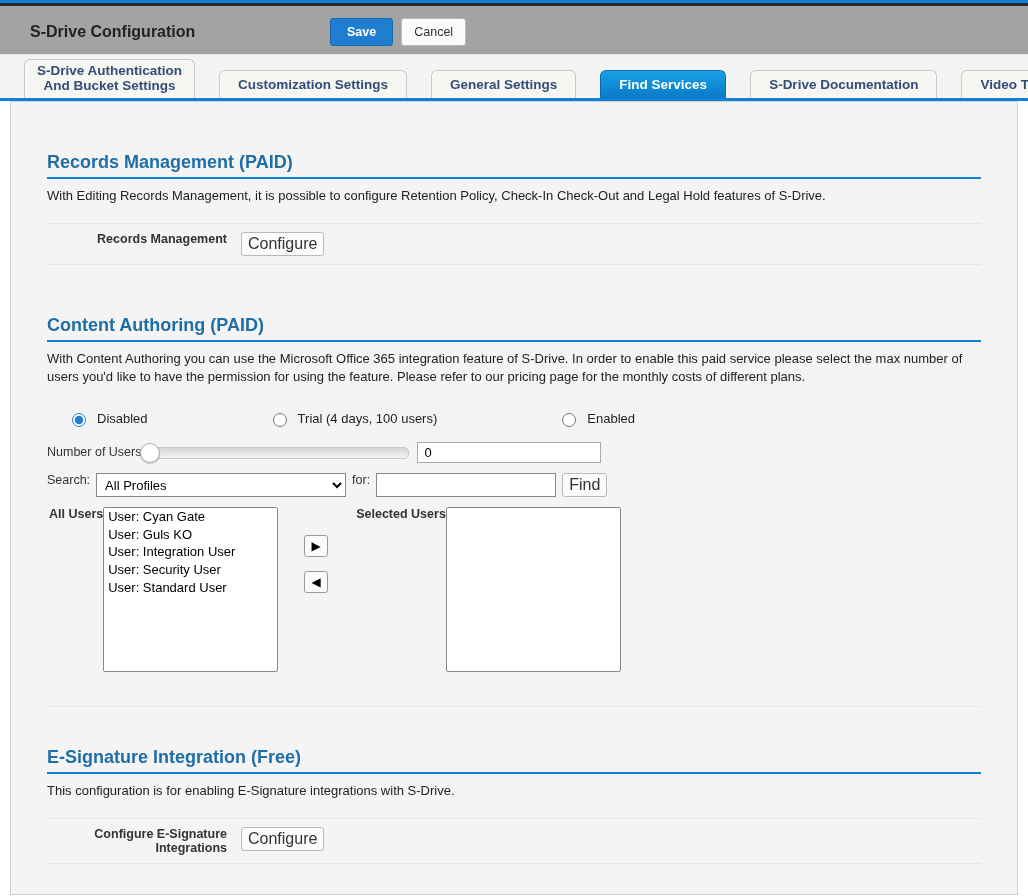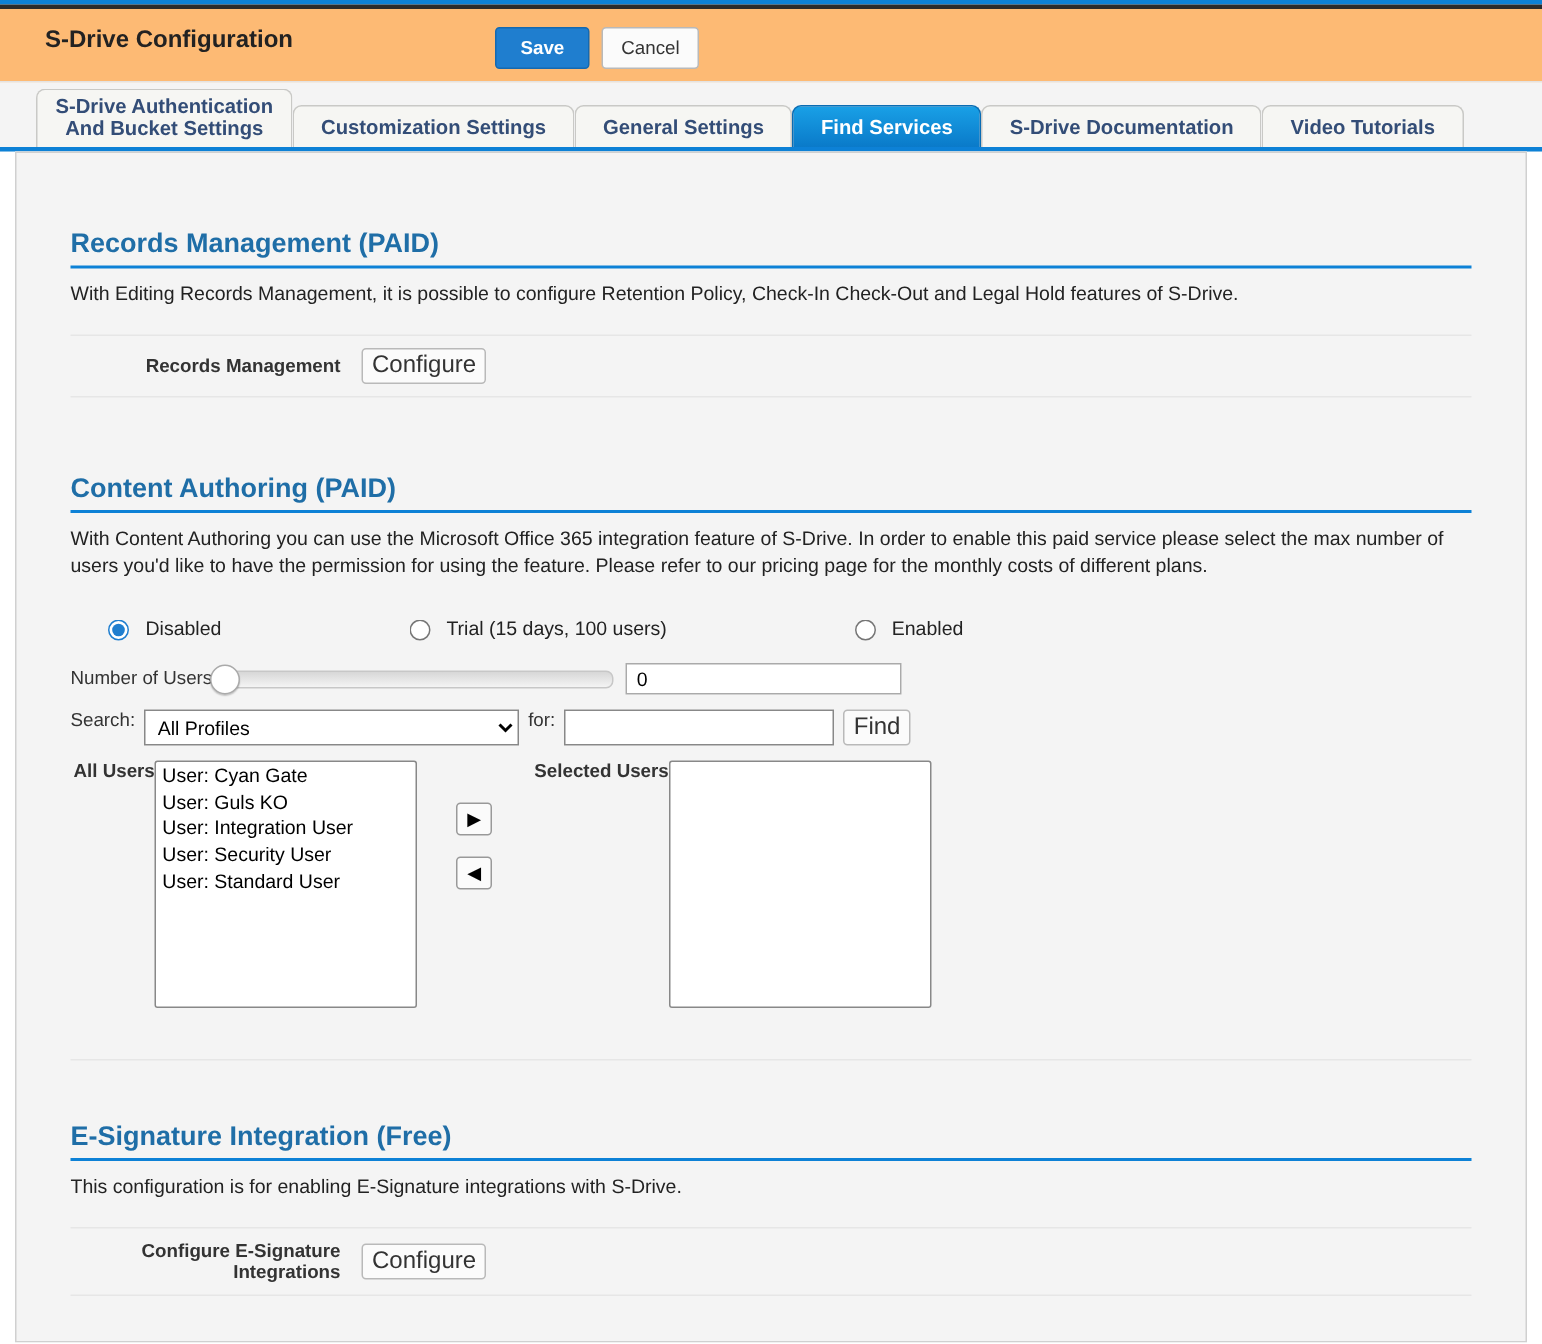--- a/index.html
+++ b/index.html
@@ -13,22 +13,23 @@
   .top-blue {
     height: 3px;
     background: #0d81d6;
   }
   .top-black {
     height: 3px;
     background: #2b2b2b;
   }
   .header {
     display: flex;
+    align-items: center;
     padding: 12px 10px 8px 30px;
-    background: #fdba74;
+    background: #a3a3a3;
     border-bottom: 1px solid #e3e3e3;
   }
   .header h1 {
     margin: 0;
     font-size: 16px;
     font-weight: bold;
     color: #222;
     flex: 0 0 auto;
     width: 300px;
   }
@@ -54,21 +55,21 @@
   }
   .btn.small {
     font-size: 16px;
     padding: 2px 6px;
   }
 
   
   .tabstrip {
     display: flex;
     align-items: flex-end;
-    gap: 0;
+    gap: 24px;
     padding: 4px 24px 0 24px;
     background: #f4f4f4;
     border-bottom: 3px solid #0d81d6;
   }
   .tab {
     background: #f6f6f3;
     border: 1px solid #c9c9c6;
     border-bottom: none;
     border-top-left-radius: 6px;
     border-top-right-radius: 6px;
@@ -108,21 +109,21 @@
   }
   .section-desc {
     font-size: 13px;
     color: #222;
     line-height: 1.4;
     margin: 6px 0 18px 0;
   }
 
   .field-row {
     display: flex;
-    align-items: center;
+    align-items: flex-start;
     gap: 14px;
     padding: 8px 0;
     border-top: 1px solid #e6e6e6;
     border-bottom: 1px solid #e6e6e6;
   }
   .field-row .label {
     width: 180px;
     text-align: right;
     font-size: 12.5px;
     font-weight: bold;
@@ -273,21 +274,21 @@
   <div class="section-title" style="margin-top:40px">Content Authoring (PAID)</div>
   <div class="section-desc">With Content Authoring you can use the Microsoft Office 365 integration feature of S-Drive. In order to enable this paid service please select the max number of users you'd like to have the permission for using the feature. Please refer to our pricing page for the monthly costs of different plans.</div>
 
   <div class="radio-row">
     <label>
       <input type="radio" name="ca-mode" checked="" style="">
       <span>Disabled</span>
     </label>
     <label>
       <input type="radio" name="ca-mode" style="">
-      <span>Trial (15 days, 100 users)</span>
+      <span>Trial (4 days, 100 users)</span>
     </label>
     <label>
       <input type="radio" name="ca-mode" style="">
       <span>Enabled</span>
     </label>
   </div>
 
   <div class="slider-row">
     <span>Number of Users</span>
     <div class="slider-wrap">

